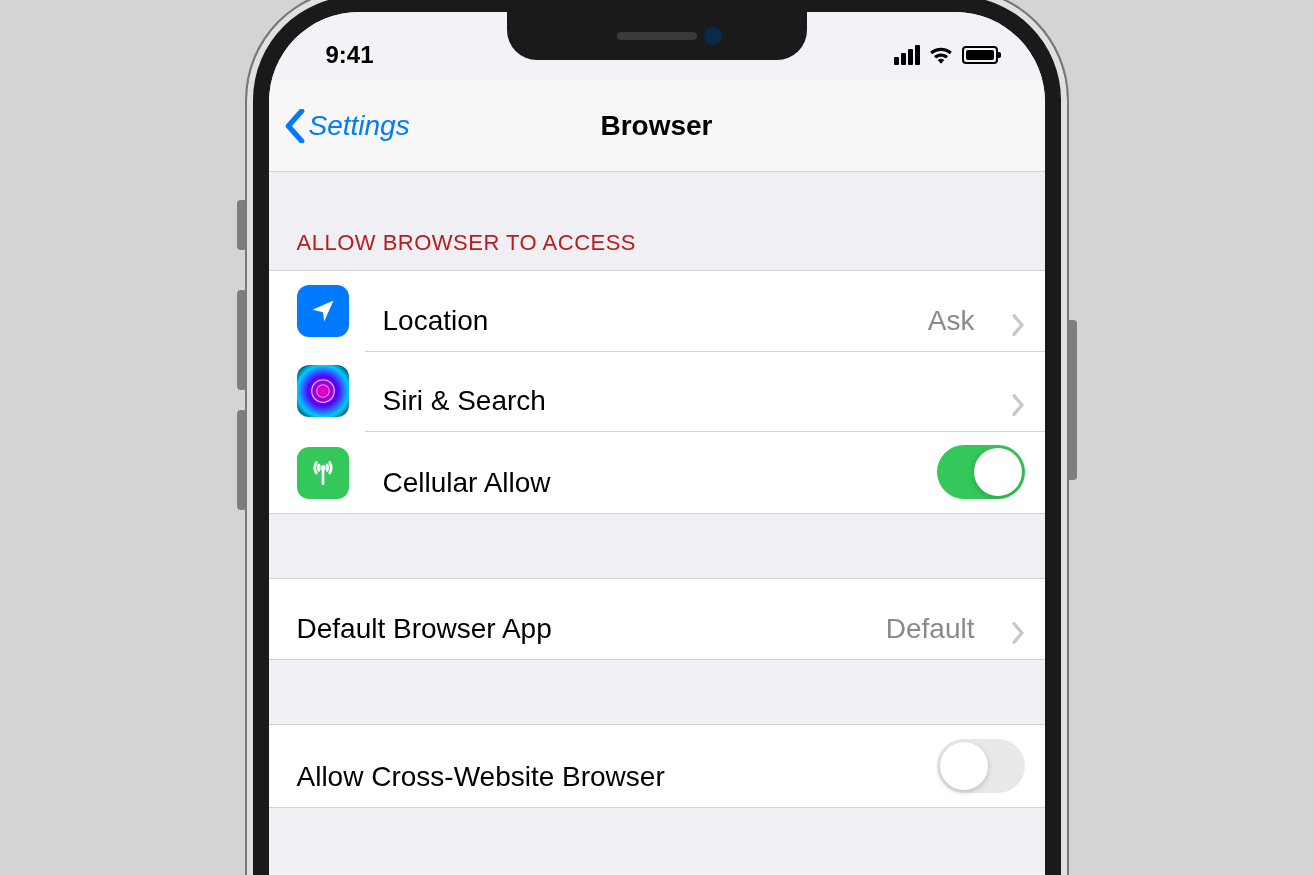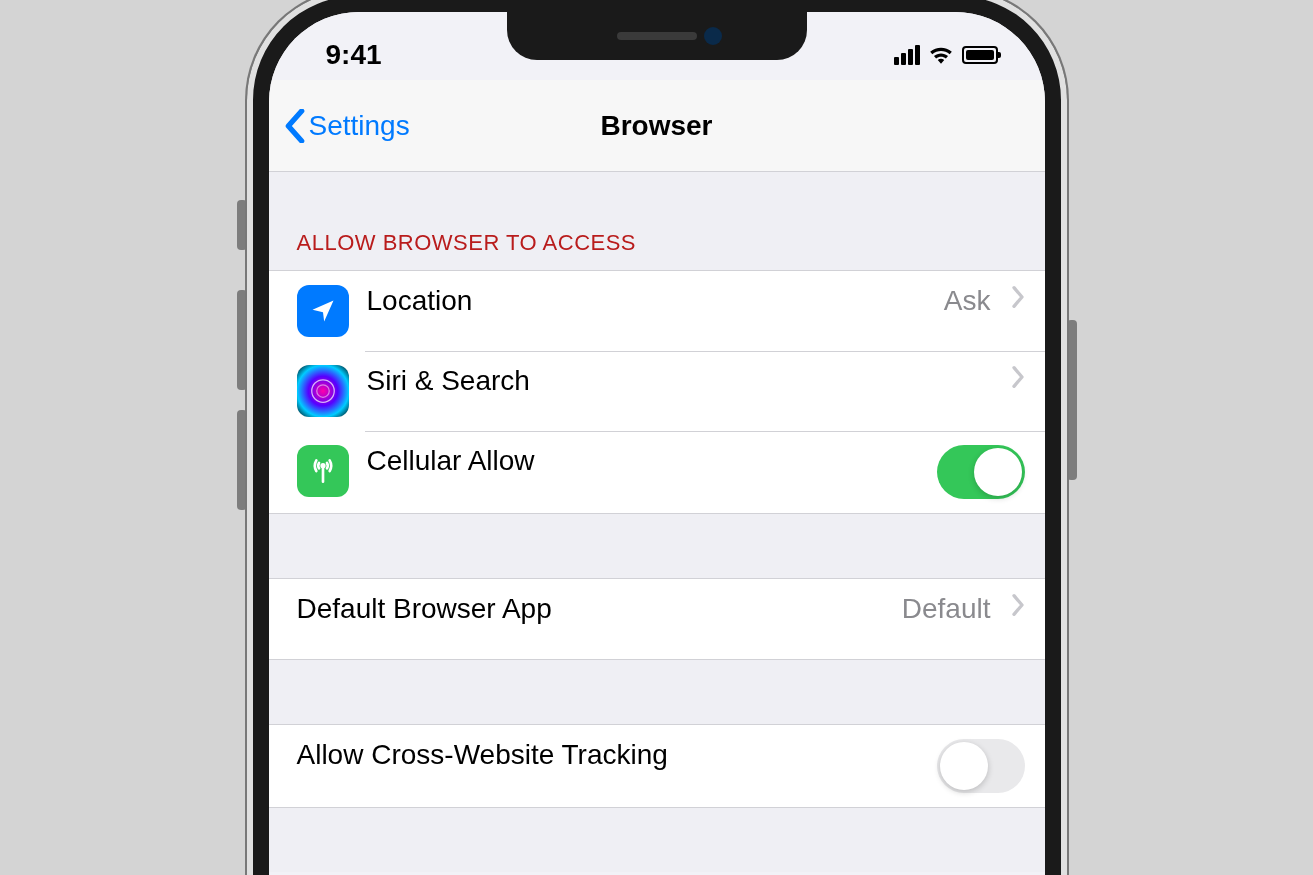--- a/index.html
+++ b/index.html
@@ -78,21 +78,21 @@
       top: 15px;
     }
     .status-bar {
       height: 68px;
       display: flex;
       justify-content: space-between;
       align-items: center;
       padding: 0 42px;
       background: #f2f2f7;
       font-weight: 600;
-      font-size: 28px;
+      font-size: 24px;
     }
     .status-left { padding-left: 15px; margin-top: 18px; }
     .status-right {
       display: flex;
       align-items: center;
       gap: 8px;
       margin-top: 18px;
       padding-right: 5px;
     }
     .signal-icon { display: flex; align-items: flex-end; gap: 2px; }
@@ -130,20 +130,21 @@
       border-bottom: 1px solid #d1d1d6;
       padding: 0 16px;
     }
     .back-btn {
       display: flex;
       align-items: center;
       gap: 4px;
       color: #007aff;
       font-size: 28px;
       cursor: pointer;
+      font-style: italic;
     }
     .back-chevron { width: 20px; height: 34px; }
     .nav-title {
       position: absolute;
       left: 50%;
       transform: translateX(-50%);
       font-size: 28px;
       font-weight: 600;
       color: #000;
     }
@@ -154,24 +155,25 @@
       color: #b91c1c;
       letter-spacing: 0.5px;
     }
     .list {
       background: #fff;
       border-top: 1px solid #d1d1d6;
       border-bottom: 1px solid #d1d1d6;
     }
     .row {
       display: flex;
-      align-items: flex-start;
+      align-items: flex-end;
       min-height: 80px;
       padding: 14px 20px 14px 28px;
       position: relative;
+      gap: 16px;
     }
     .row + .row::before {
       content: '';
       position: absolute;
       top: 0;
       left: 28px;
       right: 0;
       height: 1px;
       background: #d1d1d6;
     }
@@ -326,21 +328,21 @@
             <svg class="chevron-right" viewBox="0 0 10 18">
               <path d="M2 2 L8 9 L2 16" stroke="#c7c7cc" stroke-width="2.5" fill="none" stroke-linecap="round" stroke-linejoin="round"></path>
             </svg>
           </div>
         </div>
 
         <div class="gap"></div>
 
         <div class="list">
           <div class="row">
-            <div class="row-label">Allow Cross-Website Tracking</div>
+            <div class="row-label">Allow Cross-Website Browser</div>
             <div class="toggle off">
               <div class="toggle-knob"></div>
             </div>
           </div>
         </div>
 
         <div class="gap"></div>
       </div>
 
     </div>

